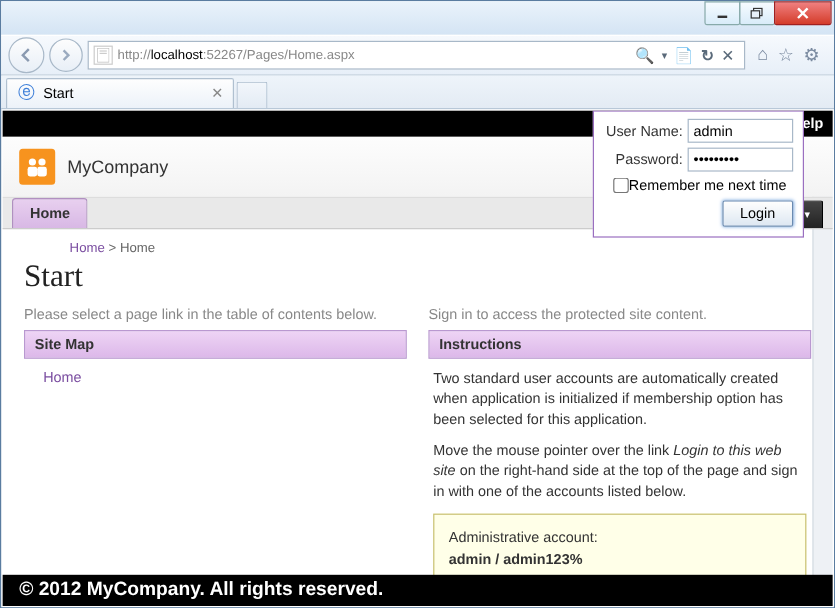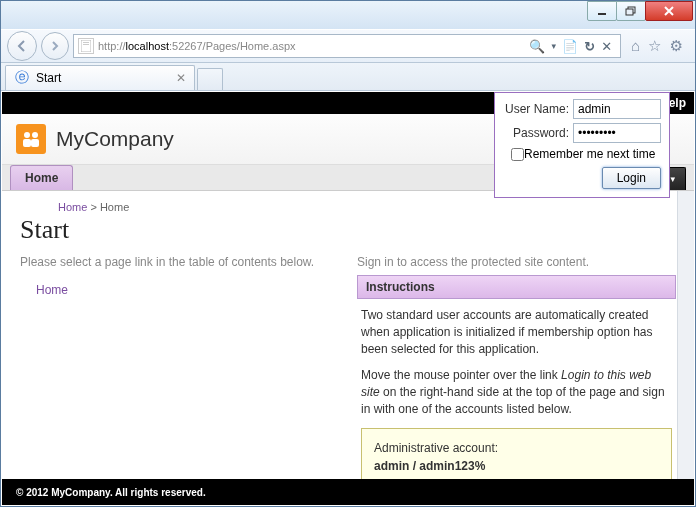--- a/index.html
+++ b/index.html
@@ -39,21 +39,21 @@
 .viewport { position: absolute; top: 91px; left: 1px; right: 1px; bottom: 1px; background:#fff; overflow:hidden; }
 .page { width:100%; height:100%; position:relative; }
 
 
 .blackbar { height:22px; background:#000; color:#fff; display:flex; justify-content:flex-end; align-items:center; padding:0 8px; font-size:12px; }
 .blackbar .help { border-left:1px solid #555; padding-left:8px; font-weight:bold; }
 
 
 .coheader { background: linear-gradient(#fdfdfd,#f3f3f3); border-bottom:1px solid #ddd; padding:10px 14px; display:flex; align-items:center; gap:10px; }
 .logo { width:30px; height:30px; background:#f7931e; border-radius:3px; display:flex; align-items:center; justify-content:center; }
-.coname { font-size:21px; color:#333; }
+.coname { font-size:15px; color:#333; }
 
 
 .navtabs { background:#e9e9e9; border-bottom:1px solid #ccc; padding:0 8px; height:26px; display:flex; align-items:flex-end; gap:4px; }
 .navtab { padding:5px 14px; background: linear-gradient(#e8d0ef,#d8b8e5); border:1px solid #b090c0; border-bottom:none; border-radius:3px 3px 0 0; font-size:12px; color:#333; font-weight:bold; }
 .navdropdown { margin-left:auto; background: linear-gradient(#444,#222); color:#fff; padding:4px 10px; font-size:12px; border:1px solid #000; border-bottom:none; display:flex; align-items:center; gap:4px; border-radius:2px 2px 0 0;}
 
 
 .content { padding:10px 18px 14px 18px; }
 .breadcrumb { font-size:11px; color:#666; margin-bottom:2px;margin-left:38px; }
 .breadcrumb a { color:#7a4da0; text-decoration:none; }
@@ -63,21 +63,21 @@
 .hint { color:#888; font-size:12px; margin-bottom:6px; }
 .panelhead { background: linear-gradient(#eed4f5,#dcb8e9); border:1px solid #b998d0; padding:4px 8px; font-weight:bold; font-size:12px; color:#333; }
 .panelbody { padding:8px 4px; font-size:12px; color:#333; }
 .panelbody a { color:#7a4da0; text-decoration:none; padding-left:12px; }
 .instr p { margin-bottom:10px; line-height:1.4; }
 .instr em { font-style:italic; }
 .credbox { border:1px solid #c8c070; background:#ffffe8; padding:10px 12px; font-size:12px; line-height:1.5; }
 .credbox b { font-weight:bold; }
 
 
-.footer { position:absolute; left:0; right:0; bottom:0; height:26px; background:#000; color:#fff; font-size:10px; display:flex; align-items:center; padding:0 14px; font-weight:bold; }
+.footer { position:absolute; left:0; right:0; bottom:0; height:26px; background:#000; color:#fff; font-size:16px; display:flex; align-items:center; padding:0 14px; font-weight:bold; }
 
 
 .loginpop { position:absolute; top:0; right:24px; width:176px; background:#fff; border:1px solid #9a6fc0; padding:6px 8px 8px 8px; font-size:12px; z-index:10; }
 .loginpop .lphead { margin-bottom:6px; }
 .loginpop .lphead a { color:#356abf; text-decoration:none; }
 .loginpop .row { display:flex; align-items:center; margin-bottom:4px; gap:4px; }
 .loginpop .lbl { width:66px; text-align:right; color:#333; }
 .loginpop input[type=text], .loginpop input[type=password] { flex:1; border:1px solid #a8b8c8; height:20px; padding:0 4px; font-size:12px; min-width:0; }
 .loginpop .remember { display:flex; align-items:center; gap:0; padding-left:8px; margin:0 0 6px 0; }
 .loginpop .btnrow { text-align:right; }
@@ -189,20 +189,21 @@
         <div class="breadcrumb">
           <a href="#">Home</a>
           <span>&gt;</span>
           <span>Home</span>
         </div>
         <div class="pagetitle">Start</div>
 
         <div class="cols">
           <div class="col">
             <div class="hint">Please select a page link in the table of contents below.</div>
+            <div class="panelhead">Site Map</div>
             <div class="panelbody">
               <a href="#">Home</a>
             </div>
           </div>
           <div class="col">
             <div class="hint">Sign in to access the protected site content.</div>
             <div class="panelhead">Instructions</div>
             <div class="panelbody instr">
               <p>Two standard user accounts are automatically created when application is initialized if membership option has been selected for this application.</p>
               <p>

